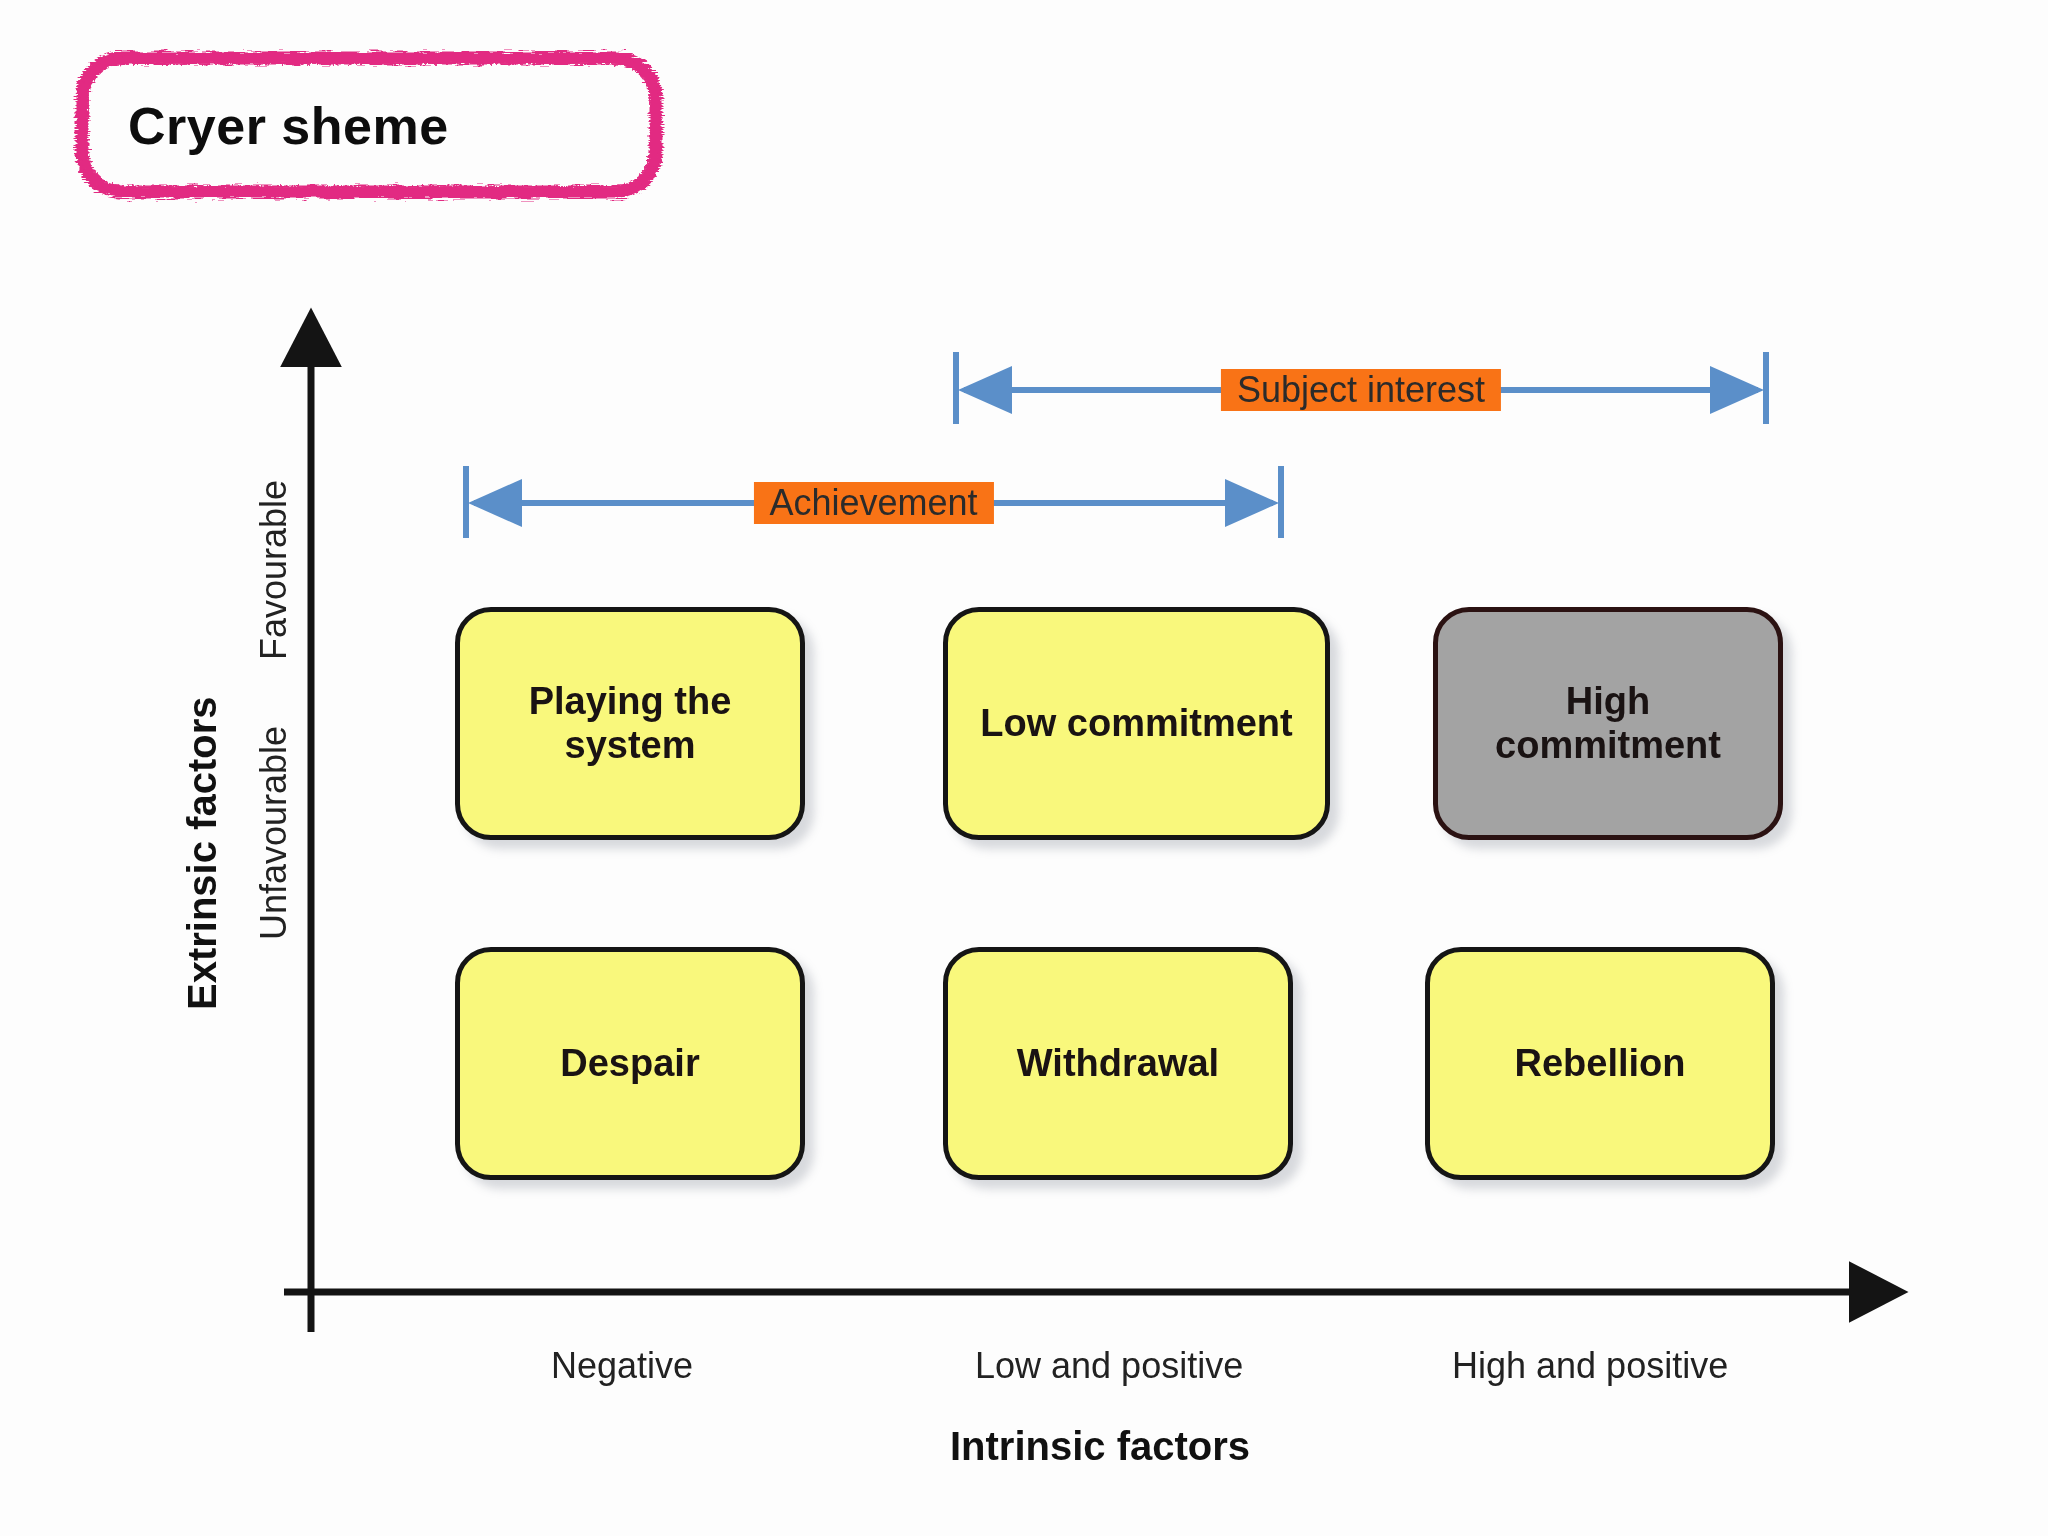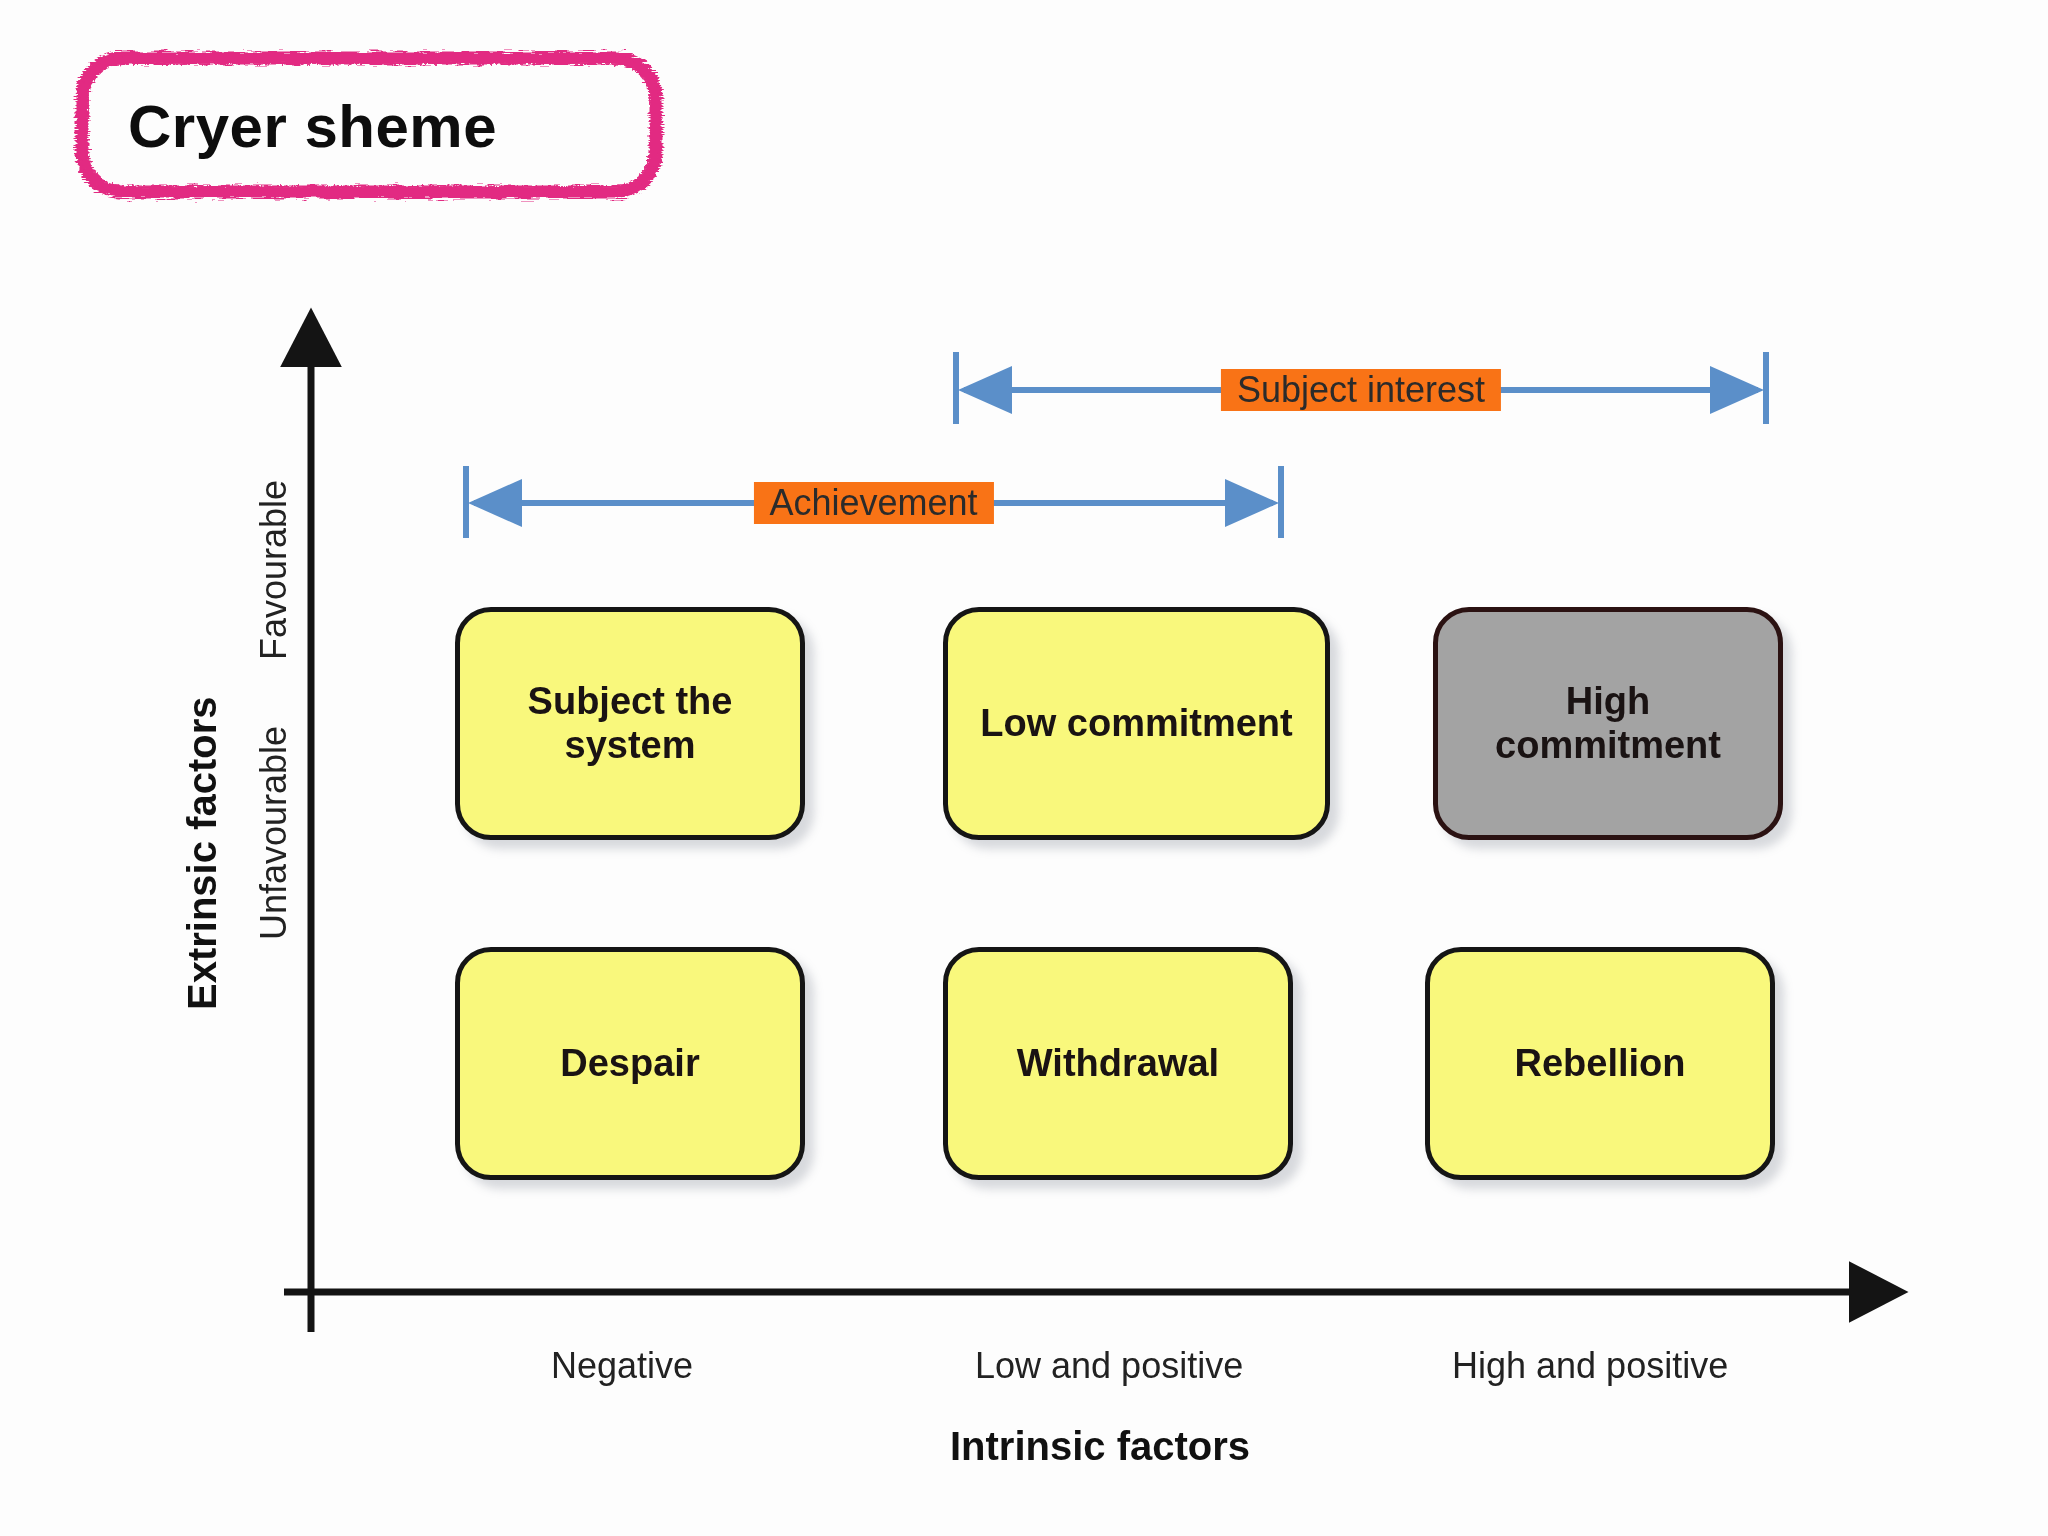--- a/index.html
+++ b/index.html
@@ -4,21 +4,21 @@
 <style>
   html,body{margin:0;padding:0;background:#ffffff;}
   body{width:2048px;height:1536px;position:relative;overflow:hidden;
        font-family:"Liberation Sans", sans-serif;background:#fdfdfd;}
 
   
   #title-card{position:absolute;left:70px;top:46px;width:600px;height:160px;}
   #title-card .brush{position:absolute;inset:0;}
   #title-text{position:absolute;left:0;top:0;width:600px;height:160px;
        display:flex;align-items:center;padding-left:58px;box-sizing:border-box;
-       font-size:60px;font-weight:bold;color:#0d0d0d;letter-spacing:.5px;}
+       font-size:52px;font-weight:bold;color:#0d0d0d;letter-spacing:.5px;}
 
   
   #chart{position:absolute;left:0;top:0;width:2048px;height:1536px;}
 
   
   .axis-tick{position:absolute;font-size:36px;color:#222;white-space:nowrap;}
   .axis-title{position:absolute;font-size:40px;font-weight:bold;color:#111;white-space:nowrap;}
 
   .vrot{transform-origin:0 0;transform:rotate(-90deg);}
 
@@ -91,21 +91,21 @@
 
 <div class="measure" style="left:956px;top:355px;width:810px;">
   <span class="mlabel">Subject interest</span>
 </div>
 <div class="measure" style="left:466px;top:468px;width:815px;">
   <span class="mlabel">Achievement</span>
 </div>
 
 <div class="cell" style="left:455px;top:607px;width:350px;height:233px;background:#F9F87C;">
   <div class="label">
-    <span>Subject the</span><br>
+    <span>Playing the</span><br>
     <span>system</span>
   </div>
 </div>
 
 <div class="cell" style="left:943px;top:607px;width:387px;height:233px;background:#F9F87C;">
   <div class="label">Low commitment</div>
 </div>
 
 <div class="cell" style="left:1425px;top:607px;width:350px;height:233px;background:#a3a3a3;border-color:#2b1212;margin-left:8px;">
   <div class="label">High commitment</div>

